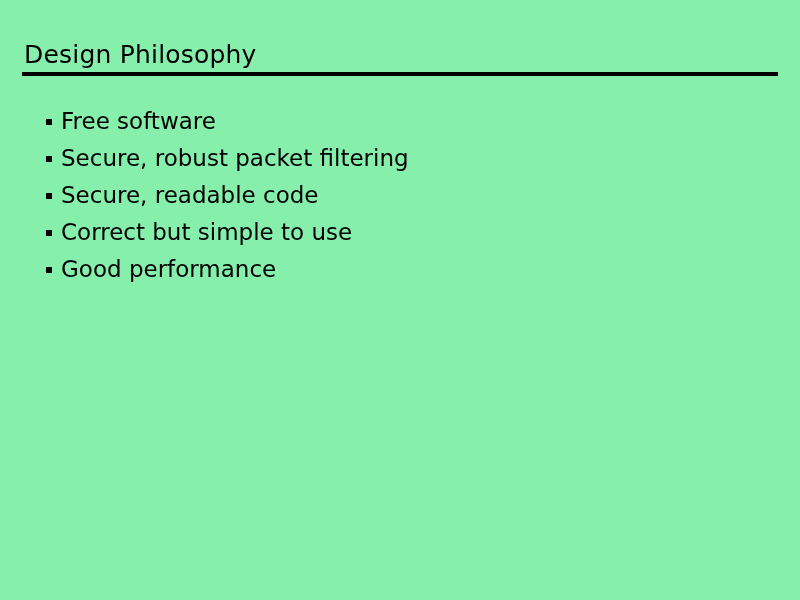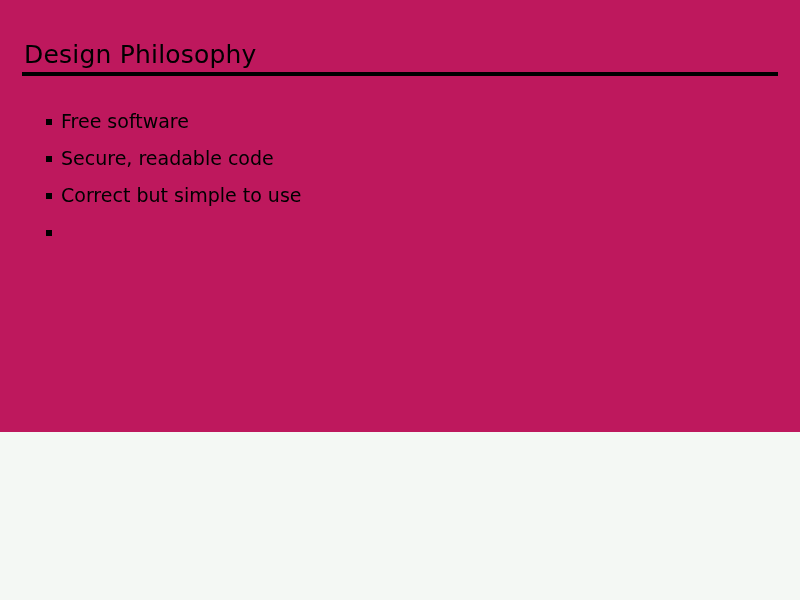--- a/index.html
+++ b/index.html
@@ -9,23 +9,23 @@
   body {
     width: 800px;
     height: 600px;
     background: #f4f8f4;
     font-family: "DejaVu Sans", sans-serif;
     overflow: hidden;
   }
   .slide {
     position: relative;
     width: 800px;
-    height: 432px;
+    height: 600px;
     box-sizing: border-box;
-    background: #be185d;
+    background: #86efac;
   }
   .slide-title {
     position: absolute;
     left: 24px;
     top: 40px;
     font-size: 25px;
     font-weight: 500;
     color: #000000;
     letter-spacing: 0.2px;
     white-space: nowrap;
@@ -57,21 +57,21 @@
   .bullet-marker {
     display: inline-block;
     width: 6px;
     height: 6px;
     background: #000000;
     margin-top: 11px;
     margin-right: 9px;
     flex: 0 0 auto;
   }
   .bullet-text {
-    font-size: 19px;
+    font-size: 23px;
     line-height: 26px;
     color: #000000;
     white-space: nowrap;
   }
 </style>
 </head>
 <body>
 
 <div class="slide">
 
@@ -79,24 +79,29 @@
 
   <div class="title-rule"></div>
 
   <ul class="bullet-list">
     <li class="bullet-item">
       <span class="bullet-marker"></span>
       <span class="bullet-text">Free software</span>
     </li>
     <li class="bullet-item">
       <span class="bullet-marker"></span>
+      <span class="bullet-text">Secure, robust packet filtering</span>
+    </li>
+    <li class="bullet-item">
+      <span class="bullet-marker"></span>
       <span class="bullet-text">Secure, readable code</span>
     </li>
     <li class="bullet-item">
       <span class="bullet-marker"></span>
       <span class="bullet-text">Correct but simple to use</span>
     </li>
     <li class="bullet-item">
       <span class="bullet-marker"></span>
+      <span class="bullet-text">Good performance</span>
     </li>
   </ul>
 
 </div>
 
 </body></html>

